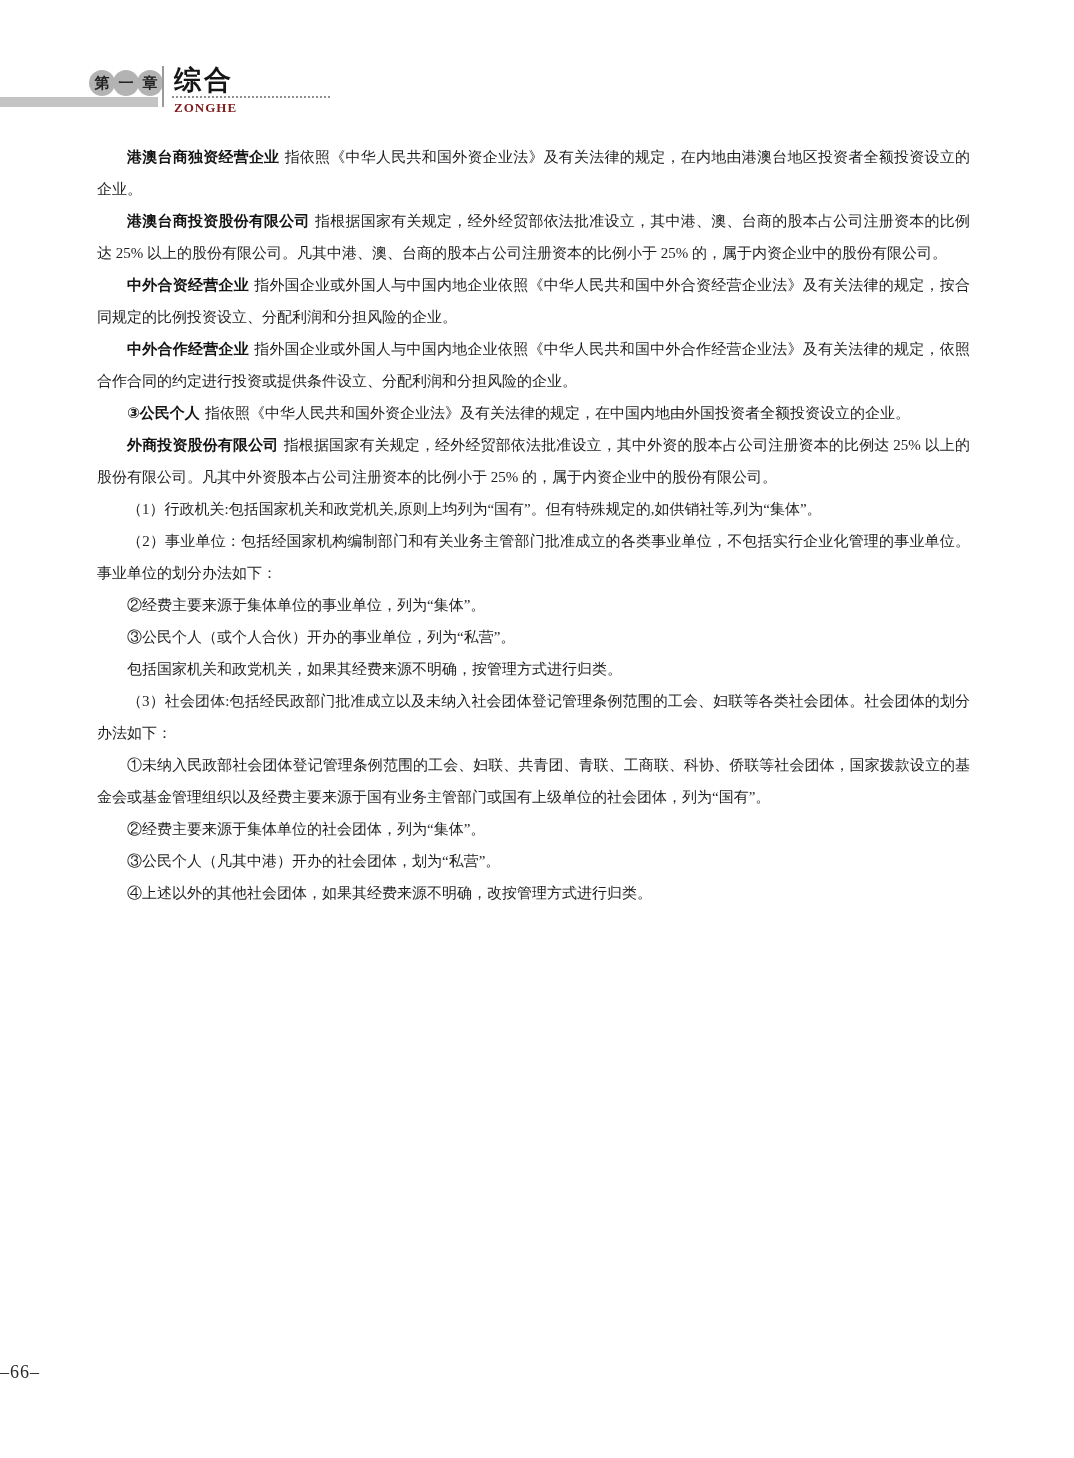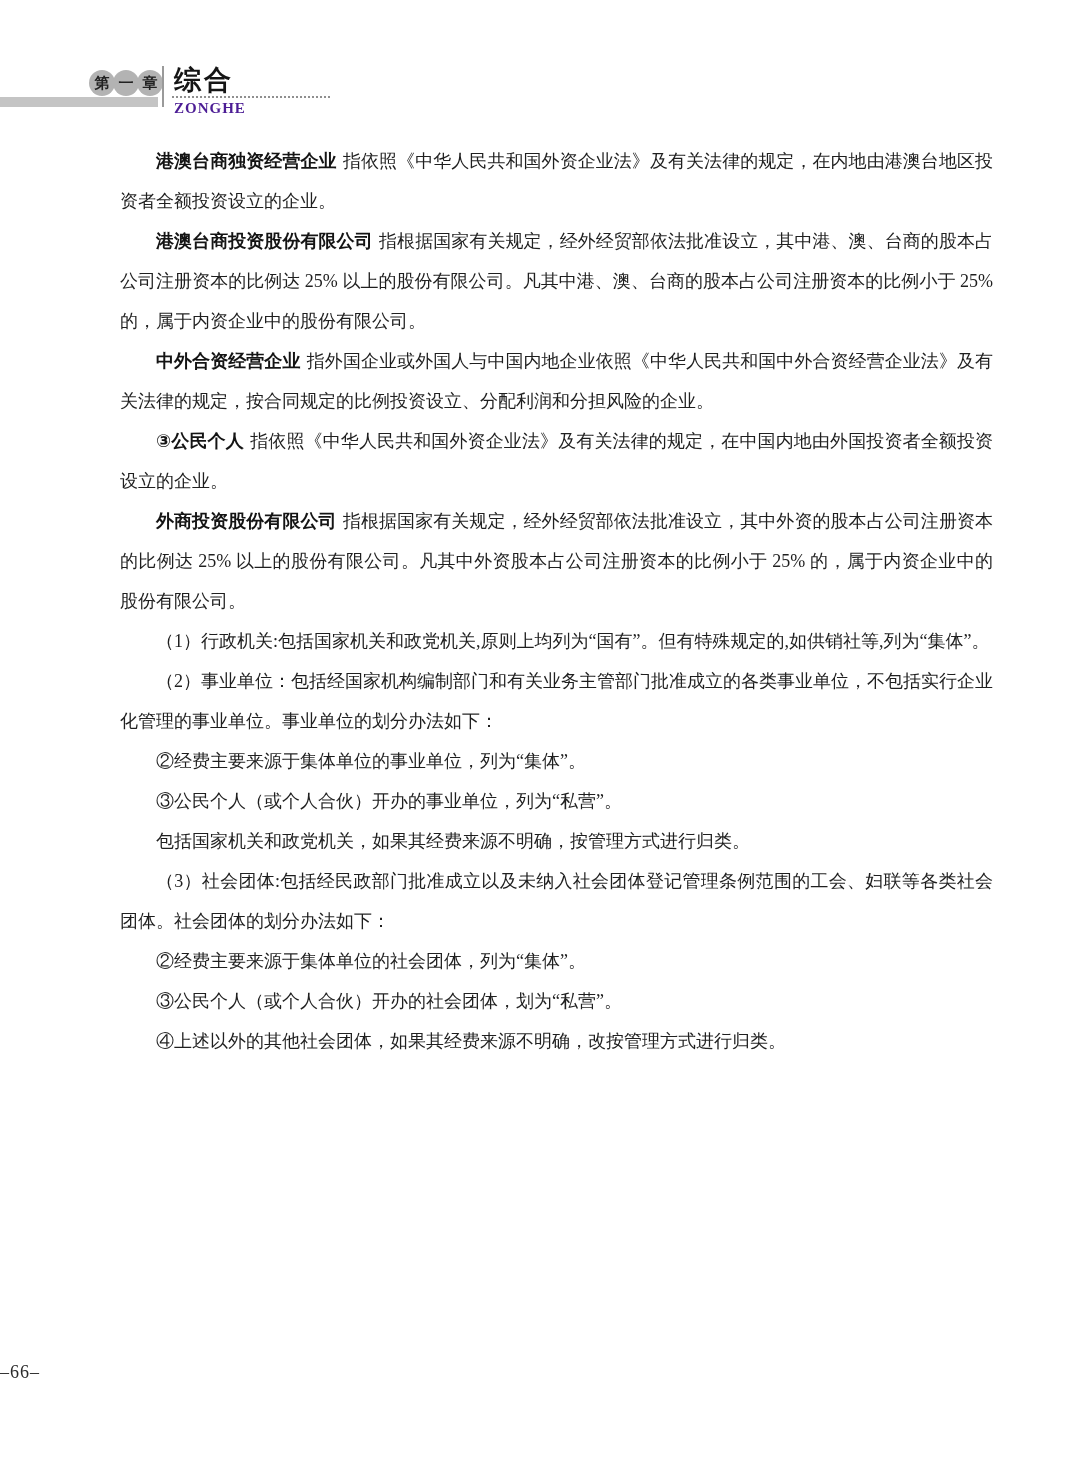--- a/index.html
+++ b/index.html
@@ -39,26 +39,26 @@
     font-family:"Liberation Sans","DejaVu Sans",sans-serif;
     font-weight:bold; font-size:27px; letter-spacing:3px; color:#151515;text-align:center;
   }
   .title-dotted {
     position:absolute; left:172px; top:96px;
     width:158px; border-bottom:2px dotted #8f8f8f;
   }
   .title-en {
     position:absolute; left:174px; top:100px;
     font-family:"Liberation Serif","DejaVu Serif",serif;
-    font-weight:bold; font-size:15px; letter-spacing:1px; color:#4c1d95;
+    font-weight:bold; font-size:13px; letter-spacing:1px; color:#7f1d1d;
   }
   
   .body-text {
-    position:absolute; left:120px; top:141px; width:873px;
-    font-size:18px; line-height:40px;
+    position:absolute; left:97px; top:141px; width:873px;
+    font-size:15px; line-height:32px;
     text-align:justify;
   }
   .body-text p.para { margin:0; text-indent:2em; }
   .body-text .term {
     font-family:"Liberation Sans","DejaVu Sans",sans-serif;
     font-weight:bold;
     margin-right:0.35em;
     color:#141414;
   }
   
@@ -83,28 +83,30 @@
 
   <div class="title-sep"></div>
   <div class="title-cn">综合</div>
   <div class="title-dotted"></div>
   <div class="title-en">ZONGHE</div>
 
   <div class="body-text">
       <p class="para"><b class="term">港澳台商独资经营企业</b><span>指依照《中华人民共和国外资企业法》及有关法律的规定，在内地由港澳台地区投资者全额投资设立的企业。</span></p>
       <p class="para"><b class="term">港澳台商投资股份有限公司</b><span>指根据国家有关规定，经外经贸部依法批准设立，其中港、澳、台商的股本占公司注册资本的比例达 25% 以上的股份有限公司。凡其中港、澳、台商的股本占公司注册资本的比例小于 25% 的，属于内资企业中的股份有限公司。</span></p>
       <p class="para"><b class="term">中外合资经营企业</b><span>指外国企业或外国人与中国内地企业依照《中华人民共和国中外合资经营企业法》及有关法律的规定，按合同规定的比例投资设立、分配利润和分担风险的企业。</span></p>
+      <p class="para"><b class="term">中外合作经营企业</b><span>指外国企业或外国人与中国内地企业依照《中华人民共和国中外合作经营企业法》及有关法律的规定，依照合作合同的约定进行投资或提供条件设立、分配利润和分担风险的企业。</span></p>
       <p class="para"><b class="term">③公民个人</b><span>指依照《中华人民共和国外资企业法》及有关法律的规定，在中国内地由外国投资者全额投资设立的企业。</span></p>
       <p class="para"><b class="term">外商投资股份有限公司</b><span>指根据国家有关规定，经外经贸部依法批准设立，其中外资的股本占公司注册资本的比例达 25% 以上的股份有限公司。凡其中外资股本占公司注册资本的比例小于 25% 的，属于内资企业中的股份有限公司。</span></p>
       <p class="para"><span>（1）行政机关:包括国家机关和政党机关,原则上均列为“国有”。但有特殊规定的,如供销社等,列为“集体”。</span></p>
       <p class="para"><span>（2）事业单位：包括经国家机构编制部门和有关业务主管部门批准成立的各类事业单位，不包括实行企业化管理的事业单位。事业单位的划分办法如下：</span></p>
       <p class="para"><span>②经费主要来源于集体单位的事业单位，列为“集体”。</span></p>
       <p class="para"><span>③公民个人（或个人合伙）开办的事业单位，列为“私营”。</span></p>
       <p class="para"><span>包括国家机关和政党机关，如果其经费来源不明确，按管理方式进行归类。</span></p>
       <p class="para"><span>（3）社会团体:包括经民政部门批准成立以及未纳入社会团体登记管理条例范围的工会、妇联等各类社会团体。社会团体的划分办法如下：</span></p>
+      <p class="para"><span>①未纳入民政部社会团体登记管理条例范围的工会、妇联、共青团、青联、工商联、科协、侨联等社会团体，国家拨款设立的基金会或基金管理组织以及经费主要来源于国有业务主管部门或国有上级单位的社会团体，列为“国有”。</span></p>
       <p class="para"><span>②经费主要来源于集体单位的社会团体，列为“集体”。</span></p>
-      <p class="para"><span>③公民个人（或个人合伙）开办的社会团体，划为“私营”。</span></p>
+      <p class="para"><span>③公民个人（凡其中港）开办的社会团体，划为“私营”。</span></p>
       <p class="para"><span>④上述以外的其他社会团体，如果其经费来源不明确，改按管理方式进行归类。</span></p>
     </div>
 
   <div class="footer">–66–</div>
 
 </div>
 
 </body></html>

